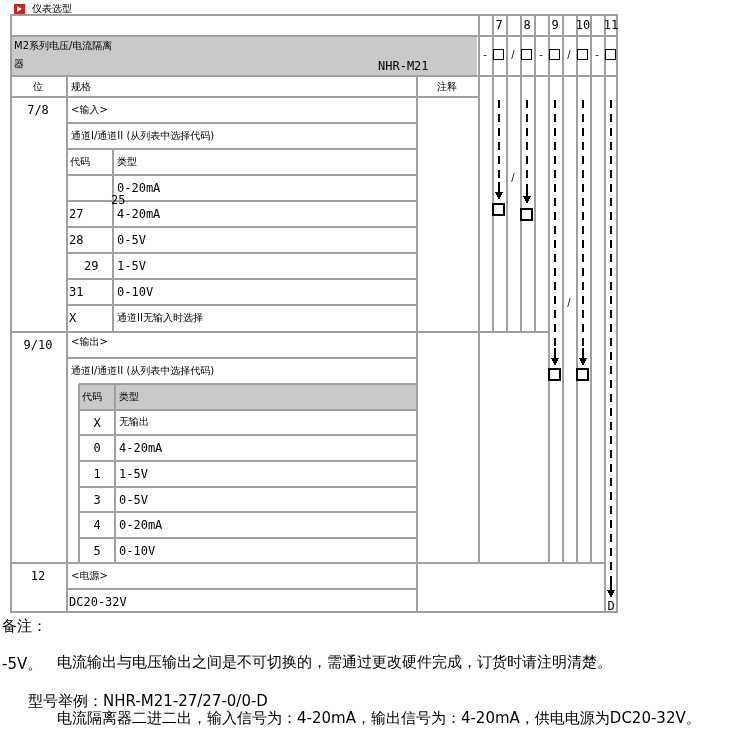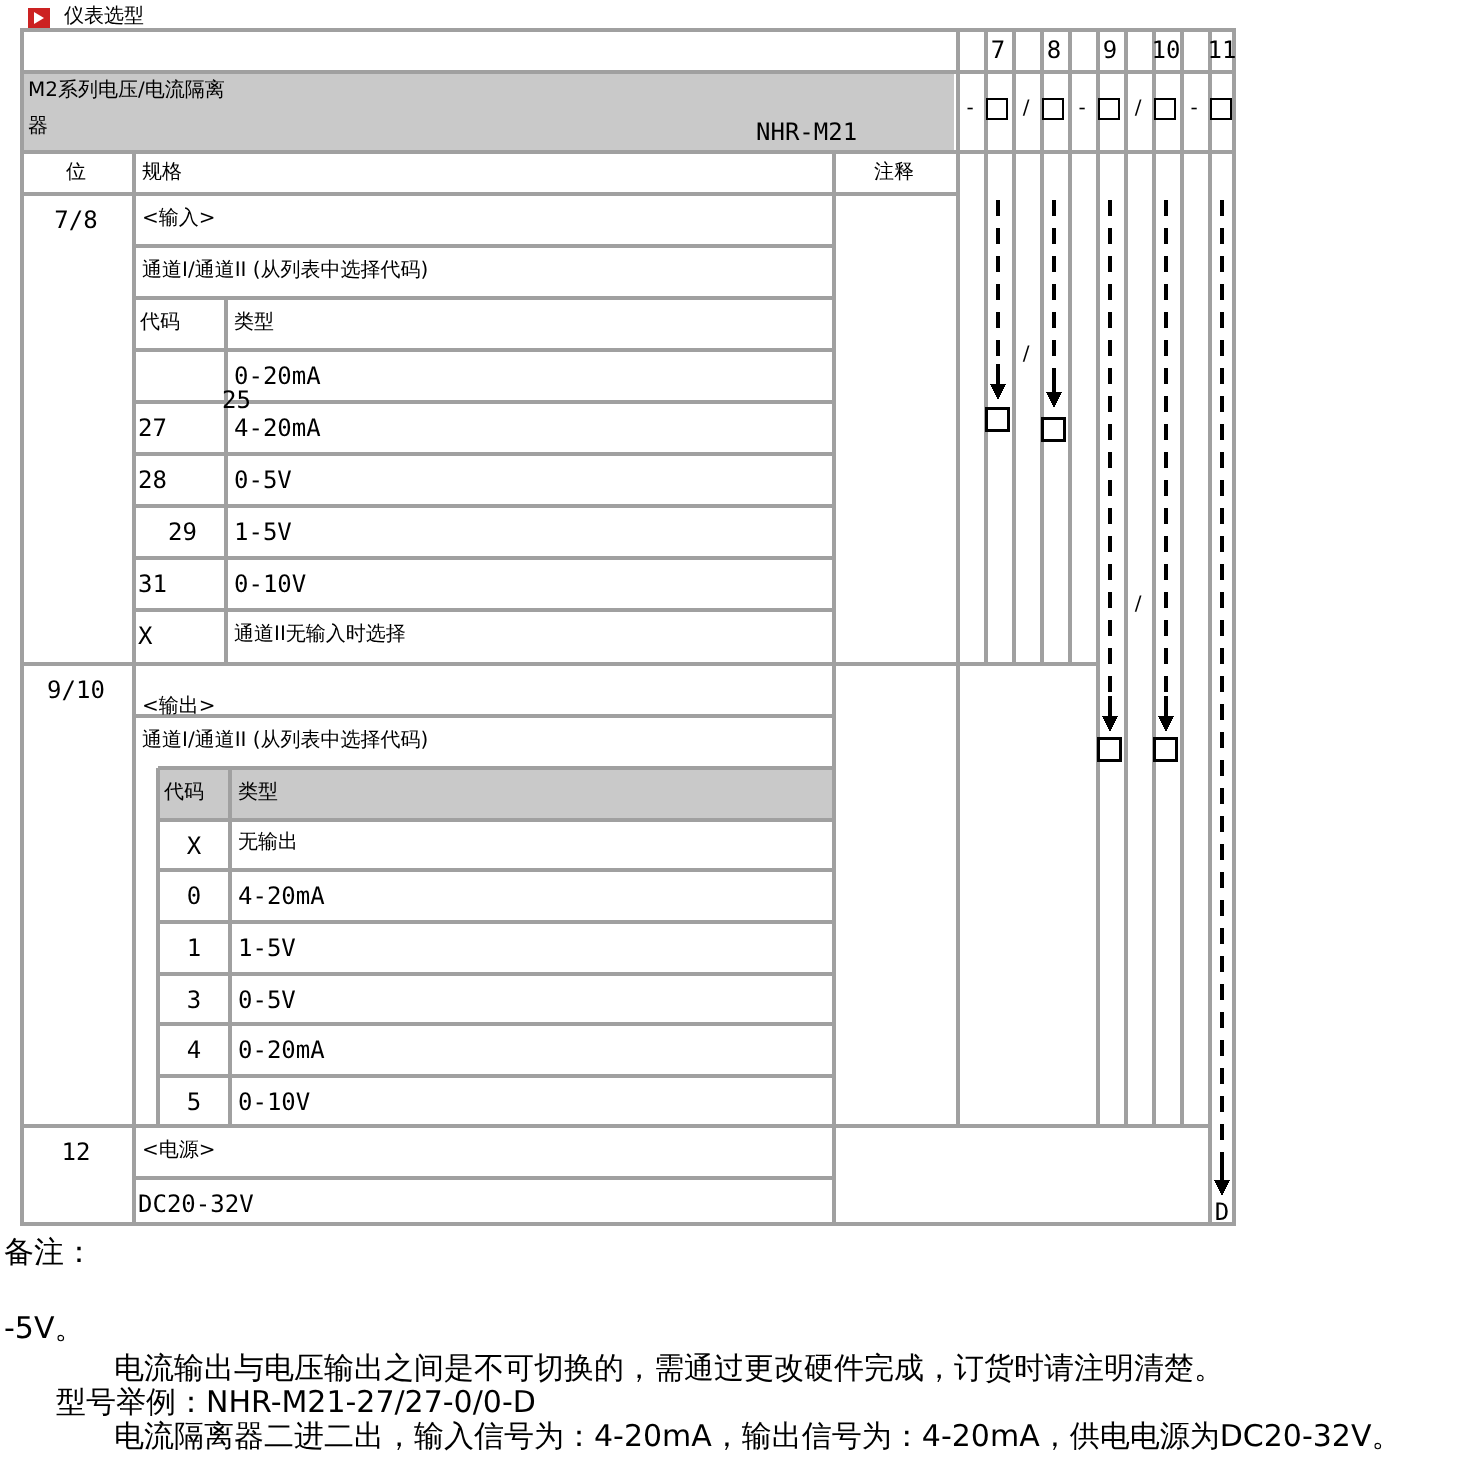--- a/index.html
+++ b/index.html
@@ -146,21 +146,21 @@
     <div class="cell t12" style="left:59px;top:219px;">28</div>
     <div class="cell t12" style="left:107px;top:219px;">0-5V</div>
     <div class="cell t12" style="left:74px;top:245px;">29</div>
     <div class="cell t12" style="left:107px;top:245px;">1-5V</div>
     <div class="cell t12" style="left:59px;top:271px;">31</div>
     <div class="cell t12" style="left:107px;top:271px;">0-10V</div>
     <div class="cell t12" style="left:59px;top:297px;">X</div>
     <div class="cell t13" style="left:107px;top:296px;">通道II无输入时选择</div>
 
     <div class="cell t12 ctr" style="left:28px;top:324px;">9/10</div>
-    <div class="cell t13" style="left:61px;top:332px;">&lt;输出&gt;</div>
+    <div class="cell t13" style="left:61px;top:320px;">&lt;输出&gt;</div>
     <div class="cell t13" style="left:61px;top:349px;">通道I/通道II (从列表中选择代码)</div>
     <div class="cell t13" style="left:72px;top:375px;">代码</div>
     <div class="cell t13" style="left:109px;top:375px;">类型</div>
     <div class="cell t12 ctr" style="left:87px;top:402px;">X</div>
     <div class="cell t13" style="left:109px;top:400px;">无输出</div>
     <div class="cell t12 ctr" style="left:87px;top:427px;">0</div>
     <div class="cell t12" style="left:109px;top:427px;">4-20mA</div>
     <div class="cell t12 ctr" style="left:87px;top:453px;">1</div>
     <div class="cell t12" style="left:109px;top:453px;">1-5V</div>
     <div class="cell t12 ctr" style="left:87px;top:479px;">3</div>
@@ -175,17 +175,17 @@
     <div class="cell t12" style="left:59px;top:581px;">DC20-32V</div>
 
     <div class="cell t13 ctr" style="left:503px;top:156px;">/</div>
     <div class="cell t13 ctr" style="left:559px;top:281px;">/</div>
 
     <div class="cell t12 ctr" style="left:601px;top:585px;">D</div>
   </div>
 
   <div class="note" style="left:2px;top:618px;">备注：</div>
   <div class="note" style="left:2px;top:656px;">-5V。</div>
-  <div class="note" style="left:57px;top:676px;">电流输出与电压输出之间是不可切换的，需通过更改硬件完成，订货时请注明清楚。</div>
+  <div class="note" style="left:57px;top:654px;">电流输出与电压输出之间是不可切换的，需通过更改硬件完成，订货时请注明清楚。</div>
   <div class="note" style="left:28px;top:693px;">型号举例：NHR-M21-27/27-0/0-D</div>
   <div class="note" style="left:57px;top:710px;">电流隔离器二进二出，输入信号为：4-20mA，输出信号为：4-20mA，供电电源为DC20-32V。</div>
 
 </div>
 
 </body></html>

